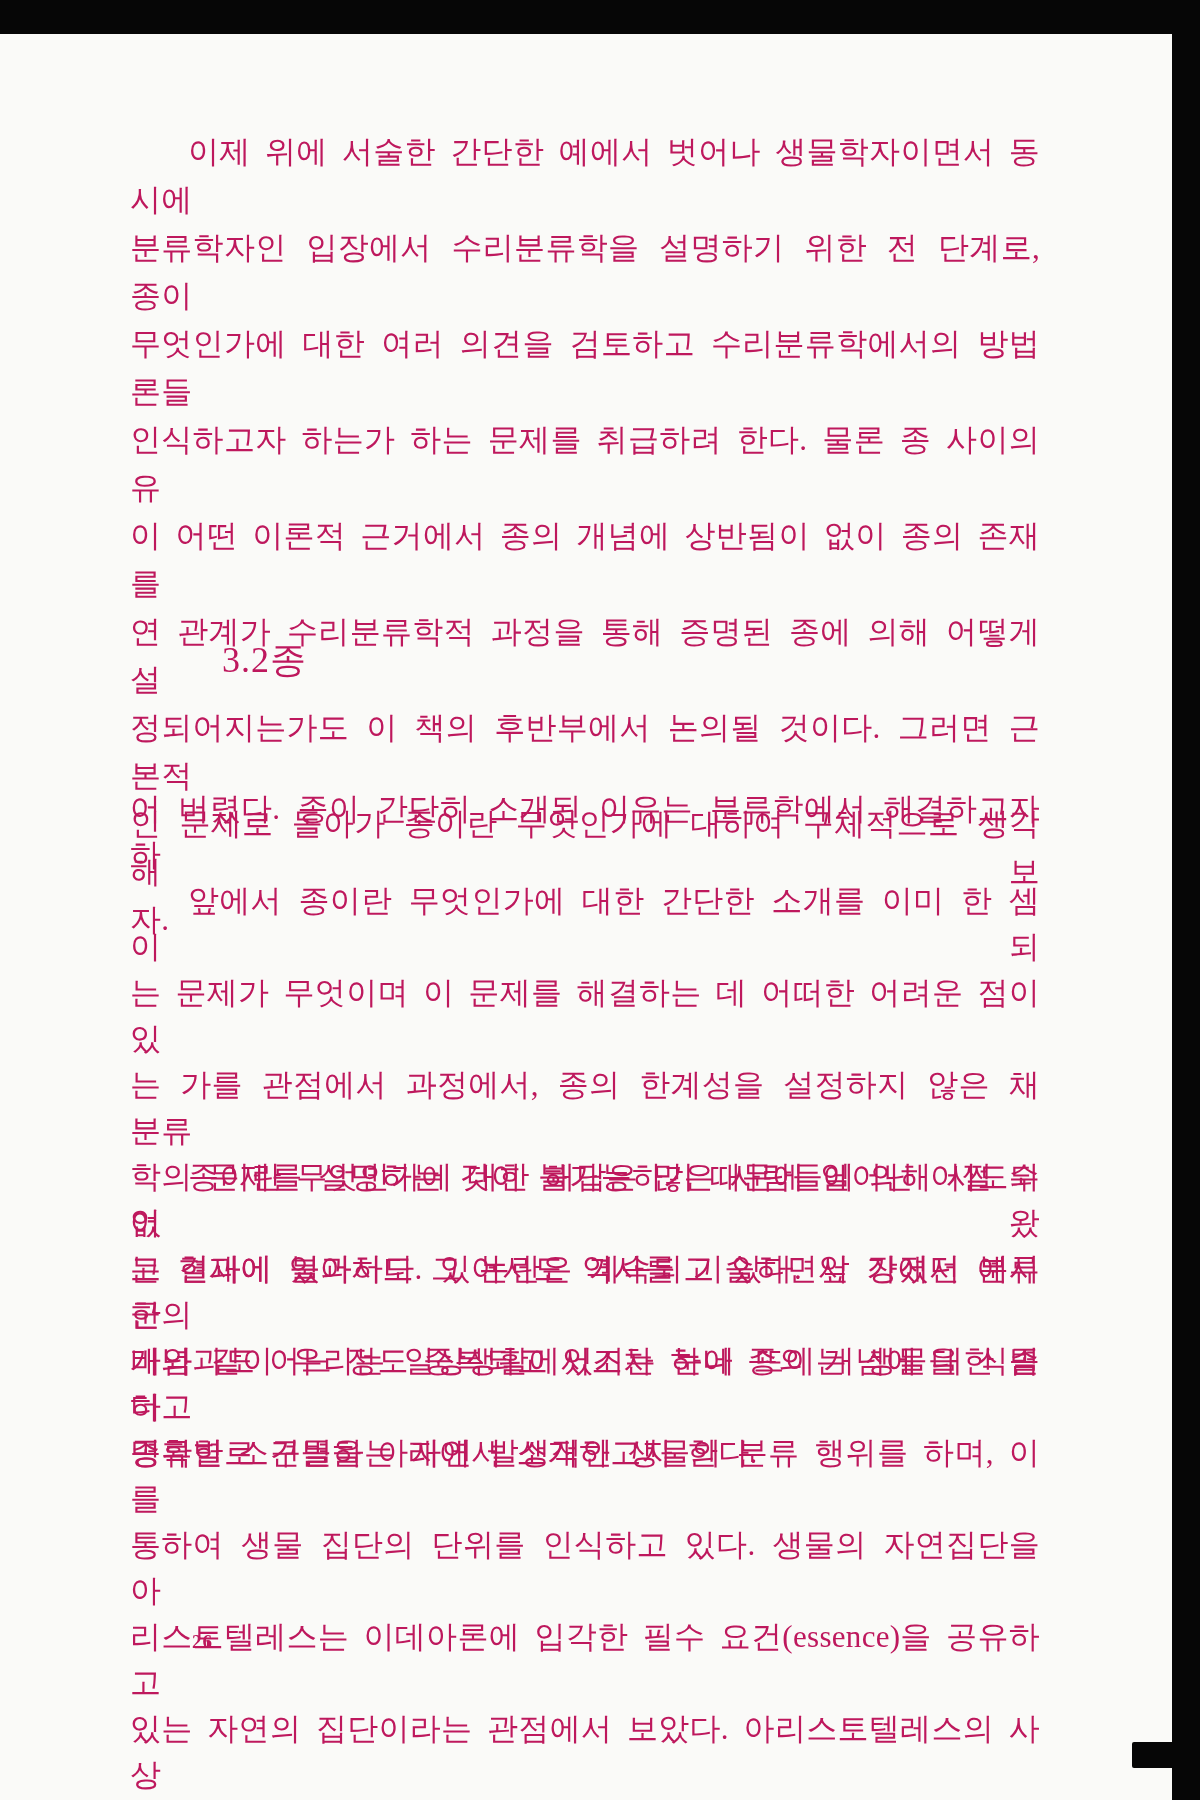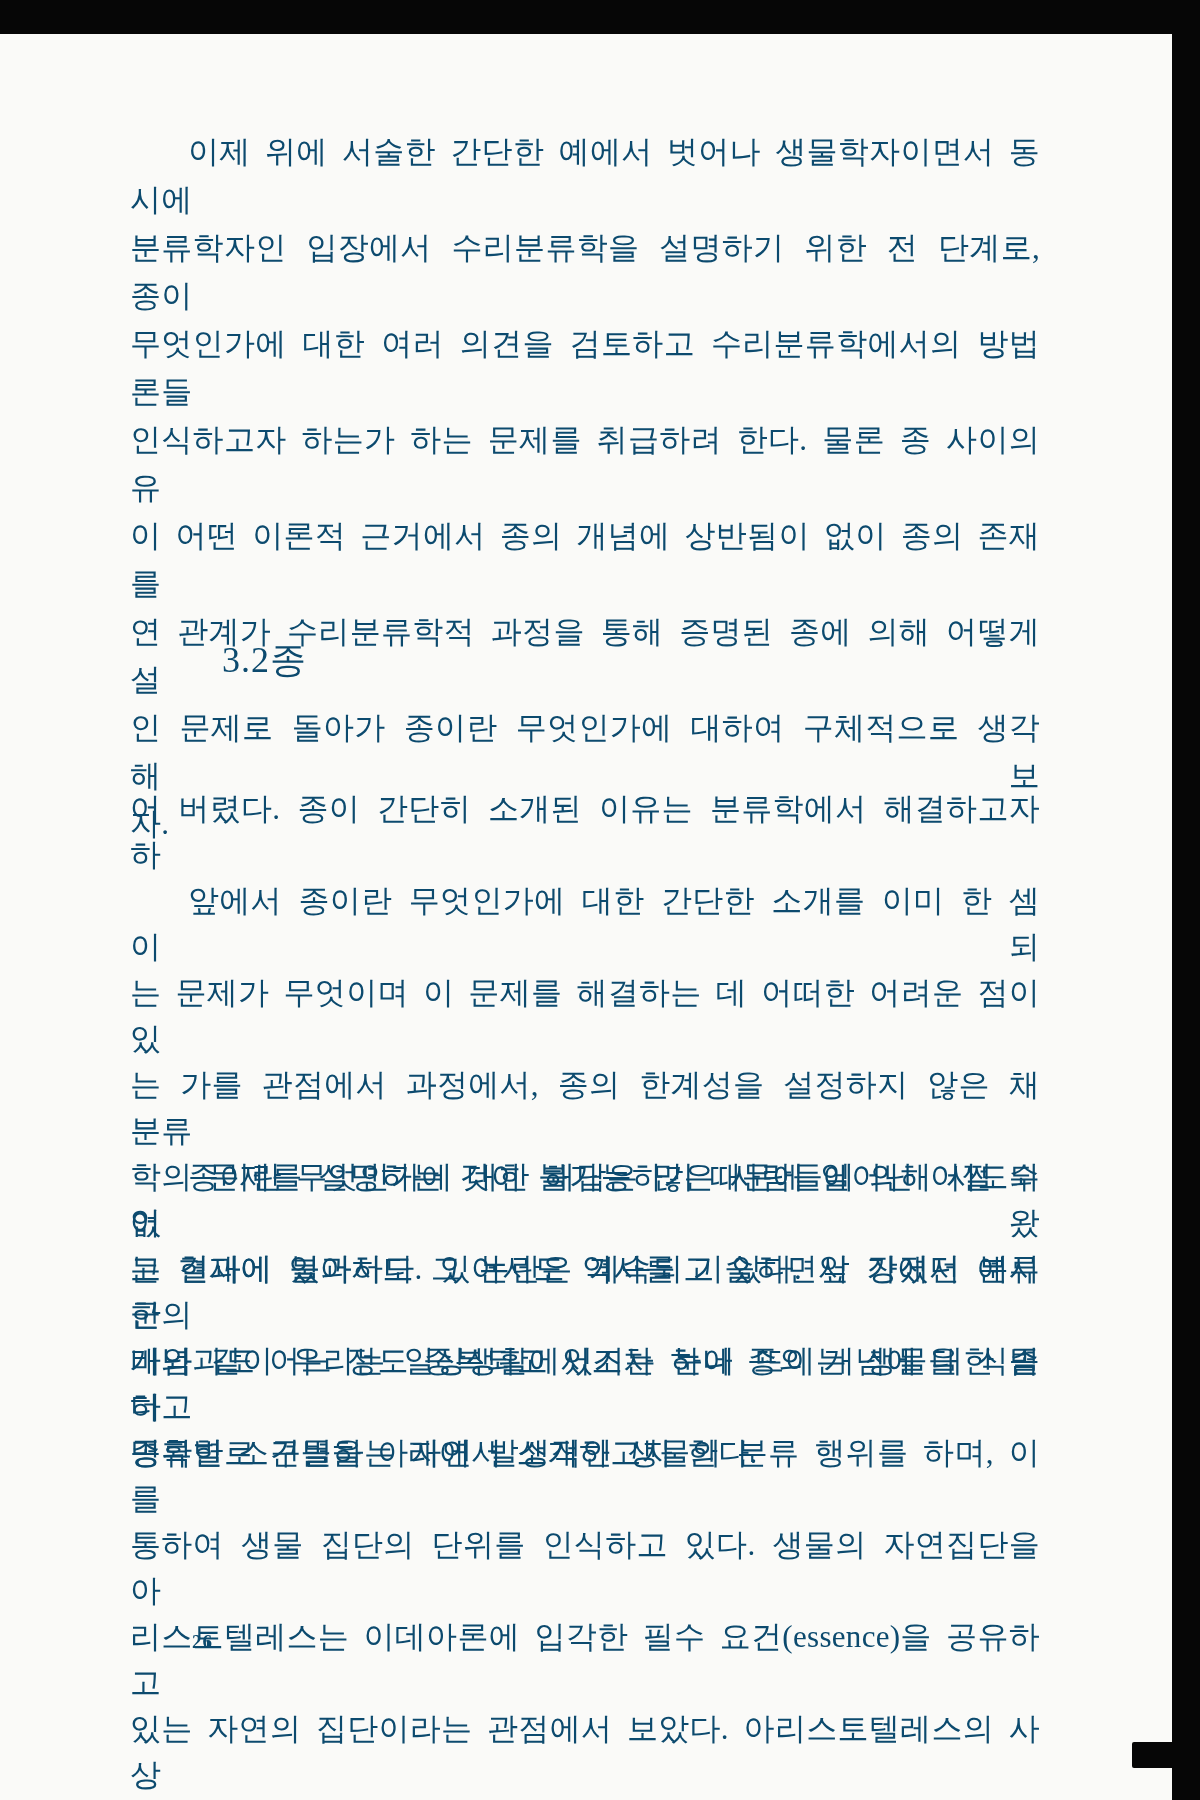--- a/index.html
+++ b/index.html
@@ -4,21 +4,21 @@
 <style>
   html, body { margin: 0; padding: 0; background: #e8e8e6; }
   .page {
     position: relative;
     width: 1200px;
     height: 1800px;
     margin: 0 auto;
     background: #fafaf8;
     overflow: hidden;
     font-family: "Liberation Serif", "DejaVu Serif", serif;
-    color: #0c4a6e;
+    color: #be185d;
   }
   
   .scan-bar-top {
     position: absolute; top: 0; left: 0;
     width: 100%; height: 34px;
     background: #060606;
   }
   .scan-bar-right {
     position: absolute; top: 0; right: 0;
     width: 28px; height: 100%;
@@ -80,20 +80,21 @@
   <div class="scan-bar-right"></div>
   <div class="scan-mark"></div>
 
   <div class="para para-1">
       <div class="line first">이제 위에 서술한 간단한 예에서 벗어나 생물학자이면서 동시에</div>
       <div class="line">분류학자인 입장에서 수리분류학을 설명하기 위한 전 단계로, 종이</div>
       <div class="line">무엇인가에 대한 여러 의견을 검토하고 수리분류학에서의 방법론들</div>
       <div class="line">인식하고자 하는가 하는 문제를 취급하려 한다. 물론 종 사이의 유</div>
       <div class="line">이 어떤 이론적 근거에서 종의 개념에 상반됨이 없이 종의 존재를</div>
       <div class="line">연 관계가 수리분류학적 과정을 통해 증명된 종에 의해 어떻게 설</div>
+      <div class="line">정되어지는가도 이 책의 후반부에서 논의될 것이다. 그러면 근본적</div>
       <div class="line">인 문제로 돌아가 종이란 무엇인가에 대하여 구체적으로 생각해 보</div>
       <div class="line last">자.</div>
     </div>
 
   <h2 class="heading">
     <span class="num">3.2</span><span>종</span>
   </h2>
 
   <div class="para para-2">
       <div class="line">어 버렸다. 종이 간단히 소개된 이유는 분류학에서 해결하고자 하</div>

